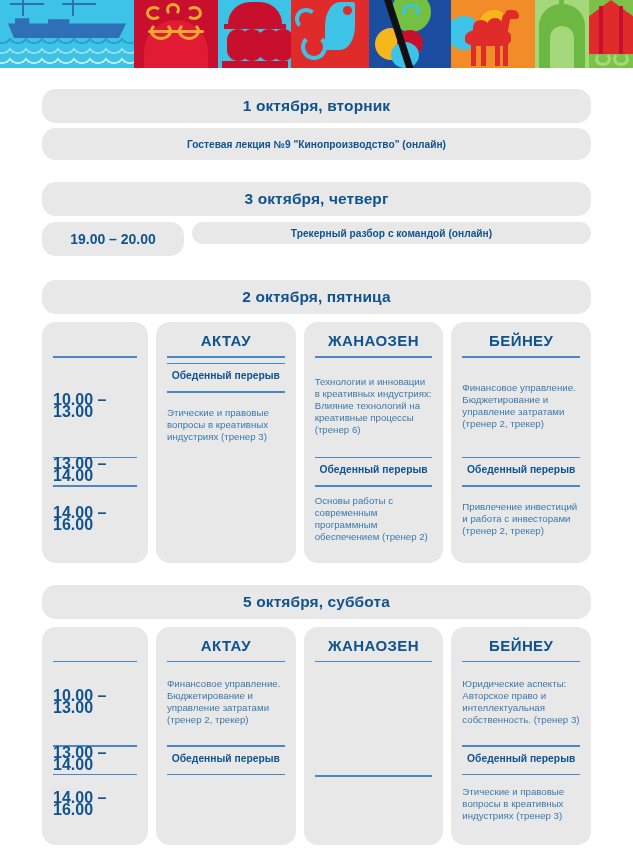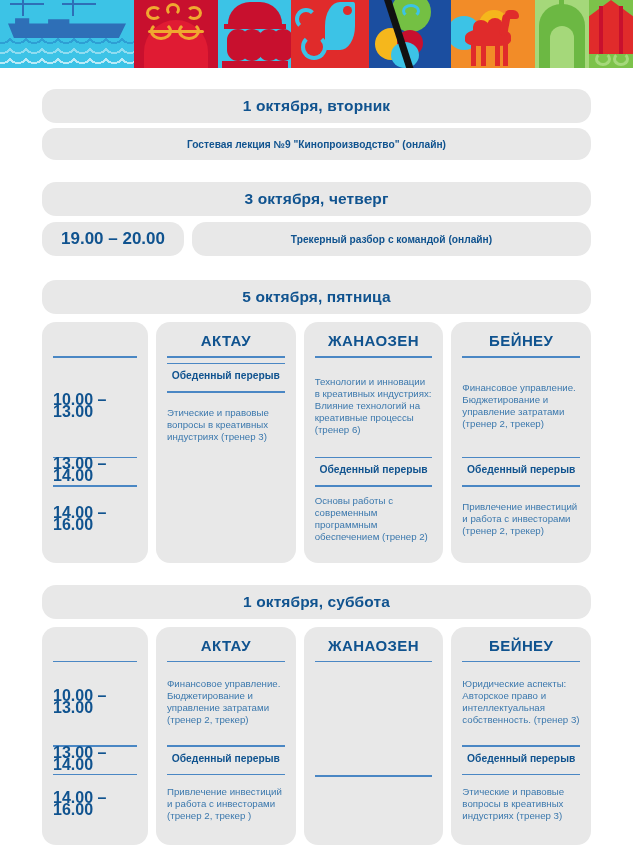--- a/index.html
+++ b/index.html
@@ -149,24 +149,24 @@
     display: flex; align-items: center; justify-content: center;
     color: #10538f;
     font-weight: bold;
     font-size: 10.2px;
   }
 
   .timed-row { display: flex; gap: 8px; margin-top: 6px; }
   .time-pill {
     background: #e8e8e8; border-radius: 14px; height: 34px; width: 142px;
     display: flex; align-items: center; justify-content: center;
-    color: #10538f; font-weight: bold; font-size: 17px;
+    color: #10538f; font-weight: bold; font-size: 14px;
   }
   .event-pill {
-    background: #e8e8e8; border-radius: 14px; height: 34px; flex: 1;
+    background: #e8e8e8; border-radius: 14px; height: 22px; flex: 1;
     display: flex; align-items: center; justify-content: center;
     color: #10538f; font-weight: bold; font-size: 10.2px;
   }
 
   
   .sched { display: flex; gap: 8px; margin-top: 8px; }
   .col {
     background: #e8e8e8;
     border-radius: 14px;
     padding: 8px 11px 14px 11px;
@@ -292,21 +292,21 @@
 
   <div style="margin-top:22px;">
     <div class="day-header">3 октября, четверг</div>
     <div class="timed-row">
       <div class="time-pill">19.00 – 20.00</div>
       <div class="event-pill">Трекерный разбор с командой (онлайн)</div>
     </div>
   </div>
 
   <div style="margin-top:24px;">
-    <div class="day-header">5 октября, пятница</div>
+    <div class="day-header">2 октября, пятница</div>
     <div class="sched">
 
       <div class="col col-time">
         <div class="col-head"></div>
         <div class="rule"></div>
         <div class="cell time-cell h-main">10.00 – 13.00</div>
         <div class="rule"></div>
         <div class="cell time-cell h-lunch">13.00 – 14.00</div>
         <div class="rule"></div>
         <div class="cell time-cell h-late">14.00 – 16.00</div>
@@ -338,41 +338,40 @@
         <div class="rule"></div>
         <div class="cell lunch h-lunch">Обеденный перерыв</div>
         <div class="rule"></div>
         <div class="cell h-late">Привлечение инвестиций и работа с инвесторами (тренер 2, трекер)</div>
       </div>
 
     </div>
   </div>
 
   <div style="margin-top:22px;">
-    <div class="day-header">1 октября, суббота</div>
+    <div class="day-header">5 октября, суббота</div>
     <div class="sched">
 
       <div class="col col-time">
         <div class="col-head"></div>
         <div class="rule"></div>
         <div class="cell time-cell h-main5">10.00 – 13.00</div>
         <div class="rule"></div>
         <div class="cell time-cell h-lunch">13.00 – 14.00</div>
         <div class="rule"></div>
         <div class="cell time-cell h-late5">14.00 – 16.00</div>
       </div>
 
       <div class="col col-city">
         <div class="col-head">АКТАУ</div>
         <div class="rule"></div>
         <div class="cell h-main5">Финансовое управление. Бюджетирование и управление затратами (тренер 2, трекер)</div>
         <div class="rule"></div>
         <div class="cell lunch h-lunch">Обеденный перерыв</div>
         <div class="rule"></div>
-        <div class="cell h-late5">Привлечение инвестиций и работа с инвесторами (тренер 2, трекер )</div>
       </div>
 
       <div class="col col-city">
         <div class="col-head">ЖАНАОЗЕН</div>
         <div class="rule"></div>
         <div class="cell empty h-empty-span5"></div>
         <div class="rule"></div>
       </div>
 
       <div class="col col-city">

